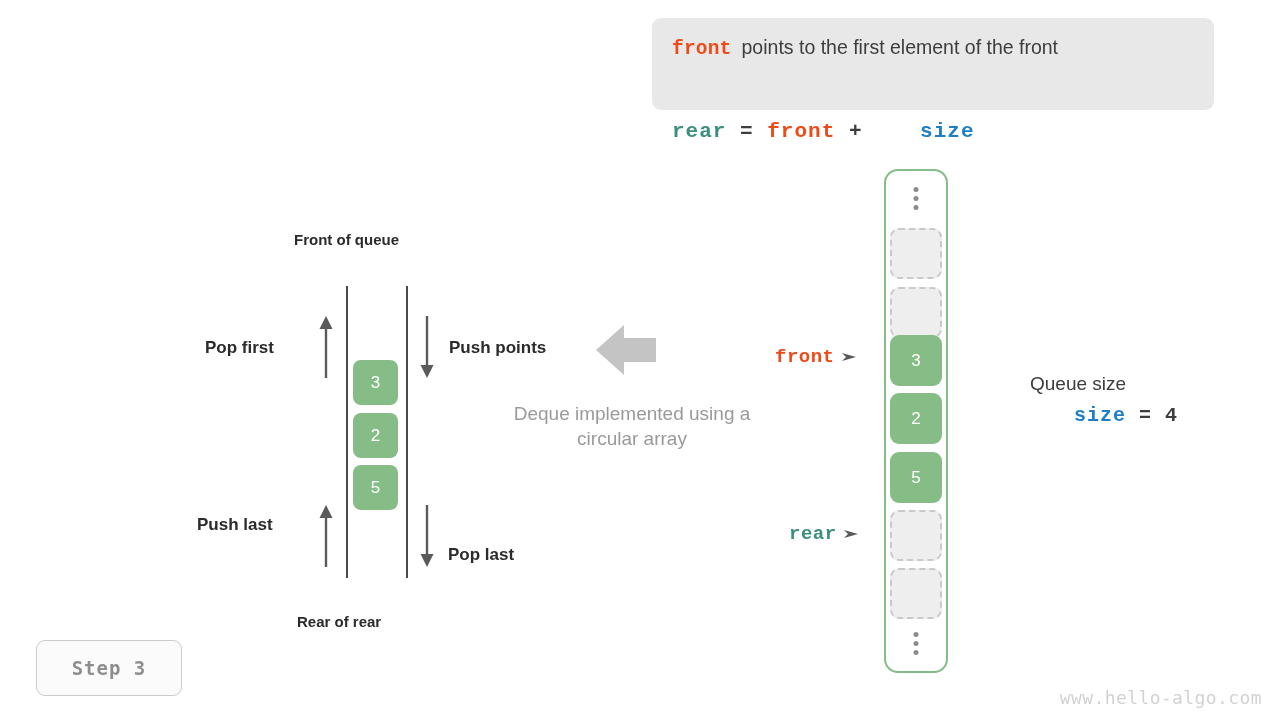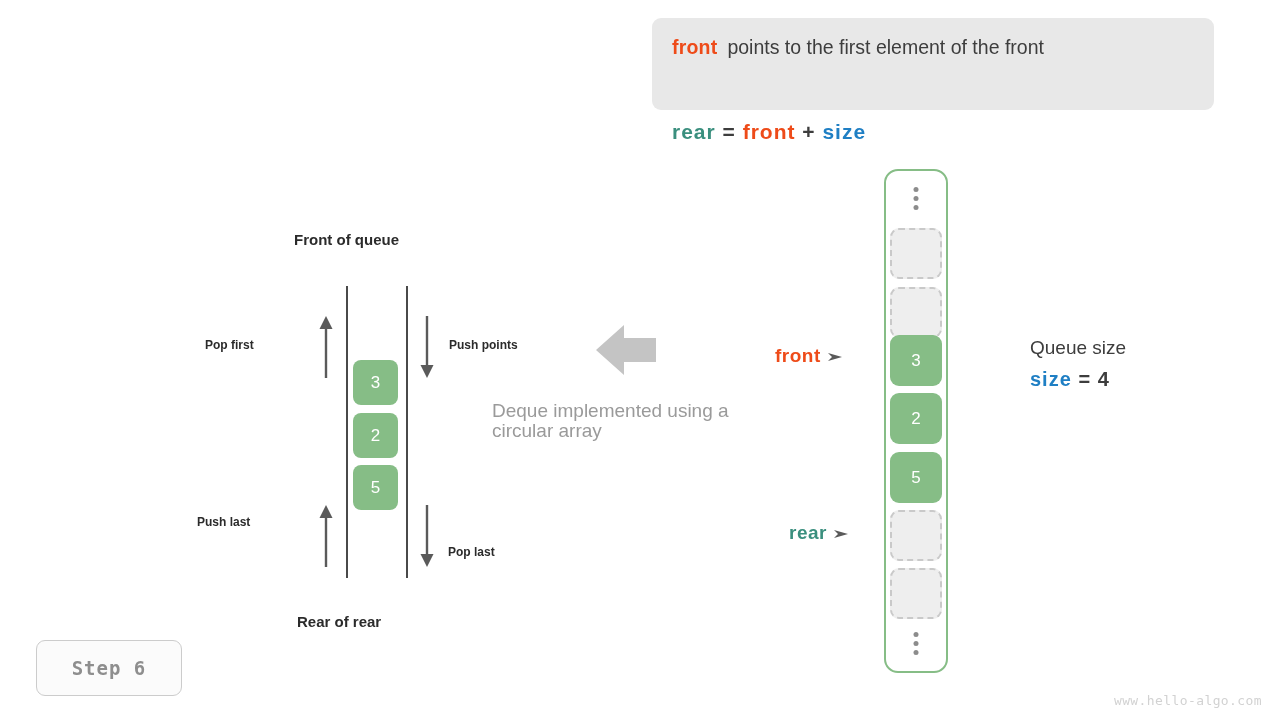--- a/index.html
+++ b/index.html
@@ -28,26 +28,26 @@
     box-sizing: border-box;
     padding: 14px 18px 0 20px;
   }
   .legend-line {
     font-size: 19.5px;
     color: #3d3d3d;
     line-height: 31px;
     white-space: nowrap;
   }
   .mono {
-    font-family: Liberation Sans, sans-serif;
+    font-family: Liberation Mono, monospace;
     font-weight: bold;
   }
   .c-front { color: #ee4b19; }
   .c-rear  { color: #3a8f7e; }
-  .c-size  { color: #1f7fc4; }
+  .c-size  { color: #1f7fc4; margin-left: 44px; }
   .legend-line .mono { font-size: 19.5px; letter-spacing: 0.2px; }
   .legend-desc { margin-left: 10px; }
 
   
   #formula {
     left: 672px;
     top: 120px;
     font-size: 21px;
     letter-spacing: 1px;
     white-space: nowrap;
@@ -65,21 +65,21 @@
   #rear-of-queue-label  { left: 297px; top: 613px; }
 
   .rail {
     width: 1.6px;
     background: #4a4a4a;
   }
   #rail-left  { left: 346px; top: 286px; height: 292px; }
   #rail-right { left: 406px; top: 286px; height: 292px; }
 
   .op-label {
-    font-size: 12px;
+    font-size: 17px;
     font-weight: bold;
     color: #2b2b2b;
     white-space: nowrap;
   }
   #pop-first-label  { left: 205px; top: 338px; }
   #push-last-label  { left: 197px; top: 515px; }
   #push-first-label { left: 449px; top: 338px; }
   #pop-last-label   { left: 448px; top: 515px; margin-top: 30px; }
 
   .arrow-v { width: 18px; }
@@ -106,22 +106,23 @@
   #deque-cell-1 { top: 413px; }
   #deque-cell-2 { top: 465px; }
 
   #big-arrow { left: 596px; top: 323px; }
   #big-arrow svg { display: block; }
 
   #caption {
     left: 492px;
     top: 401px;
     width: 280px;
+    text-align: center;
     font-size: 19px;
-    line-height: 20px;
+    line-height: 25px;
     color: #9a9a9a;
   }
 
   
   #array-frame {
     left: 884px;
     top: 169px;
     width: 64px;
     height: 504px;
     border: 2px solid #86bd86;
@@ -176,20 +177,21 @@
   #front-pointer { left: 775px; top: 345px; }
   #rear-pointer  { left: 789px; top: 522px; }
   .ptr-head { display: inline-block; vertical-align: middle; margin-left: 7px; }
   .ptr-head svg { display: block; }
 
   #queue-size-block { left: 1030px; top: 337px; }
   #queue-size-title {
     font-size: 19px;
     color: #3d3d3d;
     white-space: nowrap;
+    margin-top: 36px;
   }
   #queue-size-expr {
     margin-top: 9px;
     font-size: 20px;
     letter-spacing: 1px;
     white-space: nowrap;
   }
   #queue-size-expr .op,
   #queue-size-expr .val { color: #3d3d3d; }
 
@@ -210,21 +212,21 @@
     font-family: "DejaVu Sans Mono", "Liberation Mono", monospace;
     font-weight: bold;
     font-size: 19px;
     color: #8e8e8e;
     letter-spacing: 1px;
   }
   #watermark {
     right: 18px;
     bottom: 12px;
     font-family: "DejaVu Sans Mono", "Liberation Mono", monospace;
-    font-size: 13px;
+    font-size: 18px;
     color: #d2d2d2;
     letter-spacing: 0.4px;
   }
 </style>
 </head>
 <body>
 
 <div class="abs" id="legend-box">
   <div class="legend-line">
     <span class="mono c-front">front</span><span class="legend-desc">points to the first element of the front</span>
@@ -328,16 +330,16 @@
 <div class="abs" id="queue-size-block">
   <div id="queue-size-title">Queue size</div>
   <div id="queue-size-expr" class="mono">
     <span class="c-size">size</span>
     <span class="op">=</span>
     <span class="val">4</span>
   </div>
 </div>
 
 <div class="abs" id="step-badge">
-  <span id="step-badge-label">Step 6</span>
+  <span id="step-badge-label">Step 3</span>
 </div>
 
 <div class="abs" id="watermark">www.hello-algo.com</div>
 
 </body></html>

